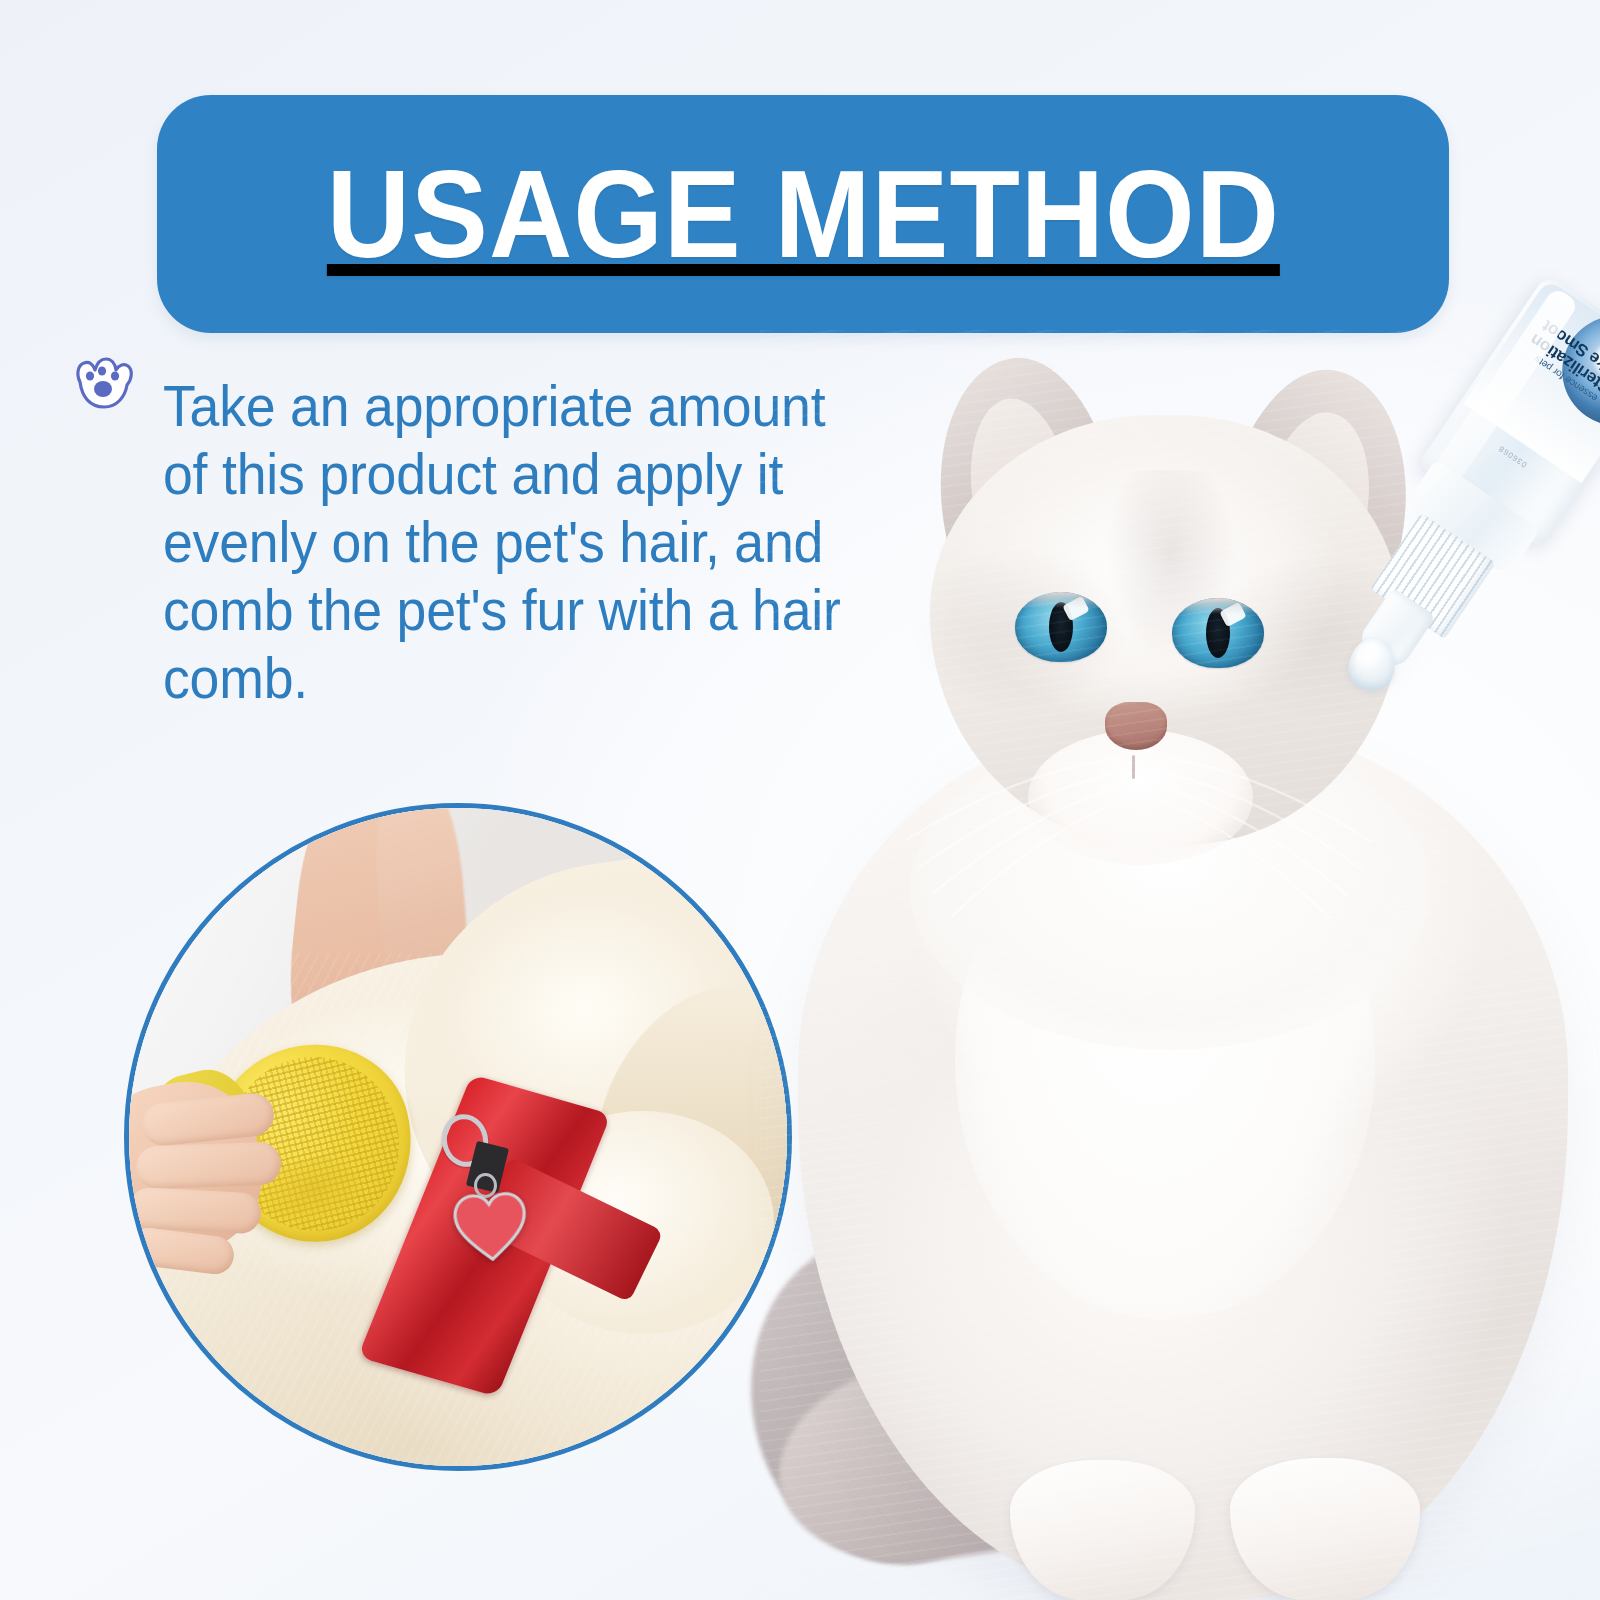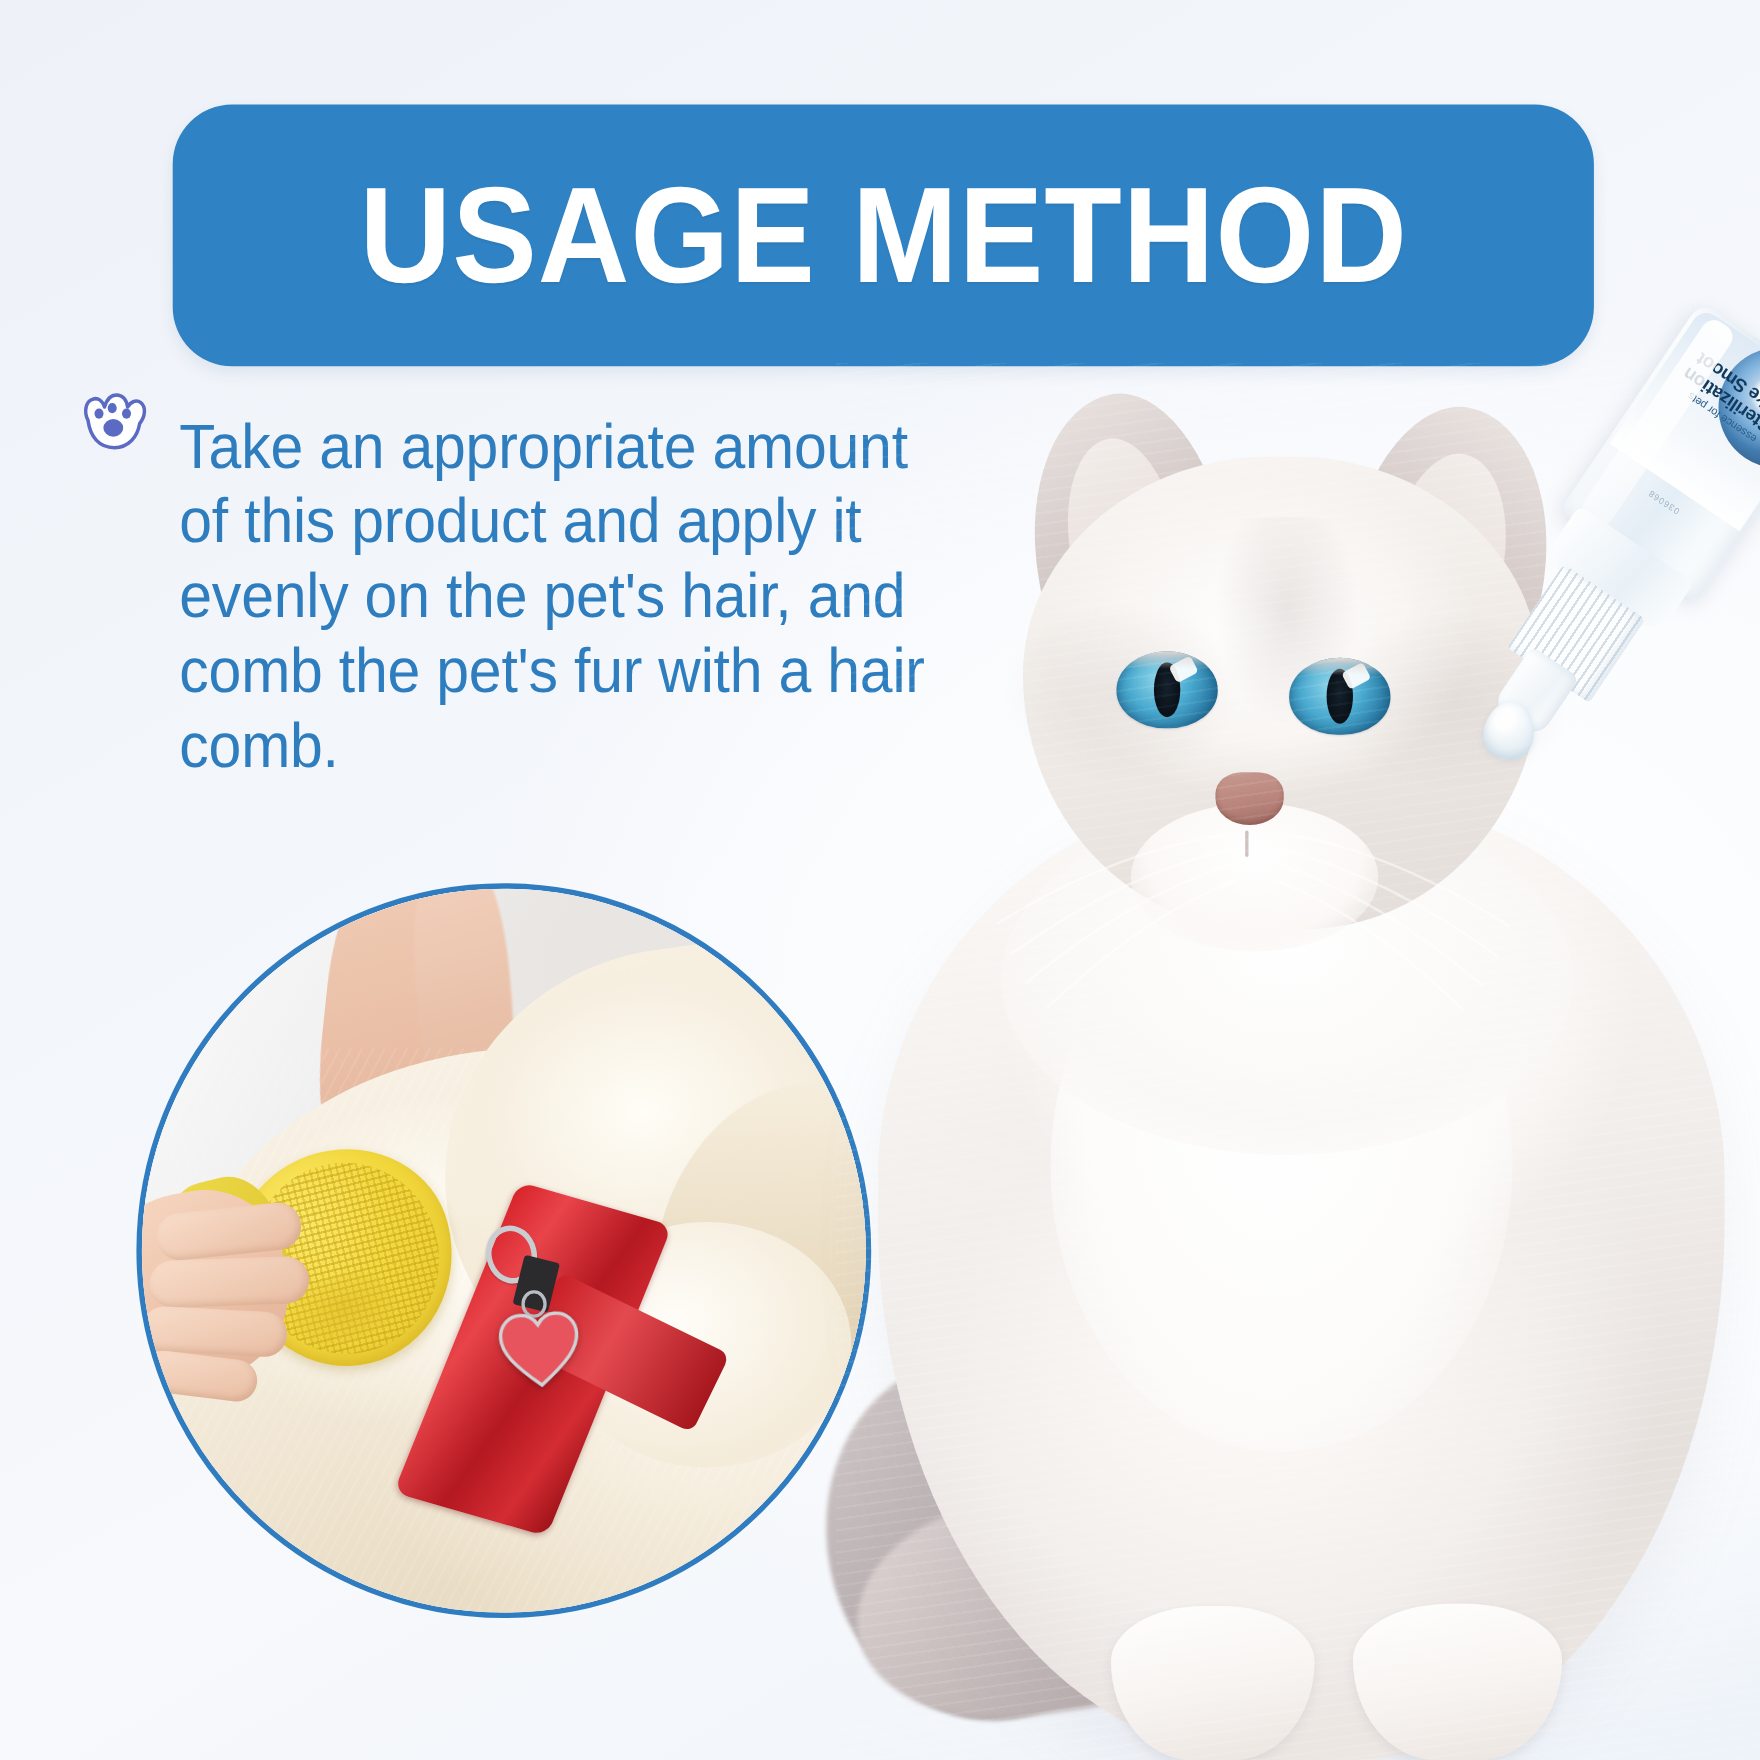--- a/index.html
+++ b/index.html
@@ -13,21 +13,21 @@
     position:relative;
   }
   .stage { position:absolute; inset:0; width:1600px; height:1600px; }
 
   
   .banner {
     position:absolute; left:157px; top:95px; width:1292px; height:238px;
     background:#2f82c4;
     border-radius:54px;
     box-shadow:0 6px 14px rgba(60,100,150,.10);
-    display:flex; align-items:center; justify-content:center;
+    display:flex; align-items:center; justify-content:center;text-decoration:underline;
   }
   .banner-title {
     color:#ffffff;
     font-size:124px;
     font-weight:bold;
     letter-spacing:1px;
     line-height:1;
     transform:scaleX(.93);
     white-space:nowrap;
     text-shadow:0 2px 2px rgba(0,0,0,.06);

